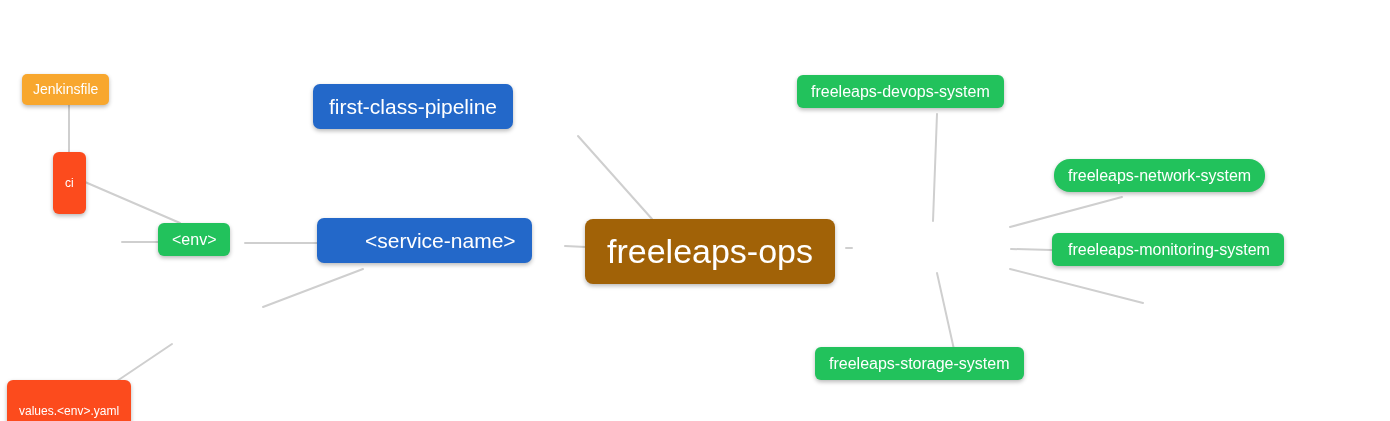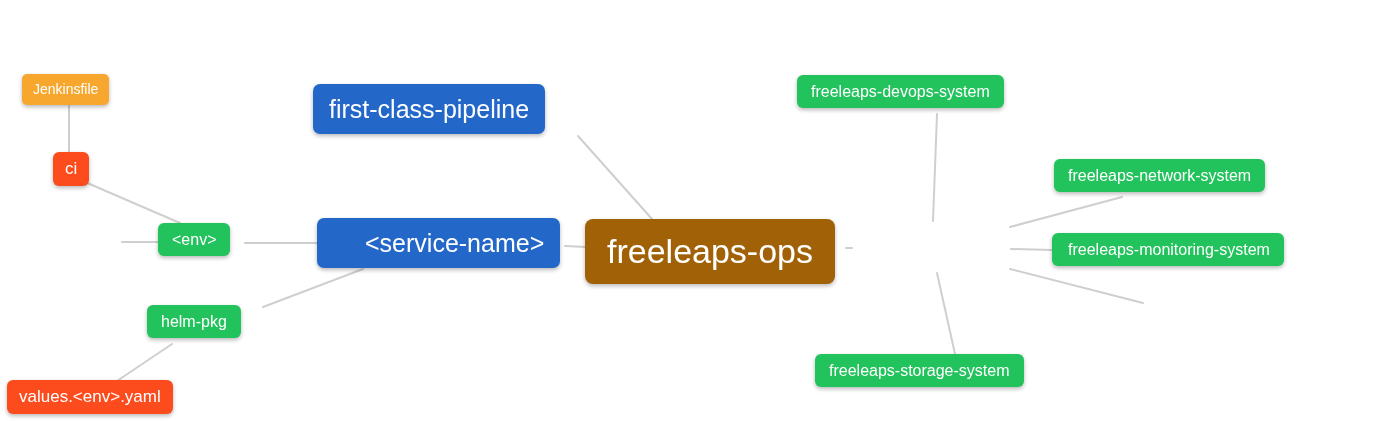--- a/index.html
+++ b/index.html
@@ -39,56 +39,56 @@
     box-sizing: border-box;
   }
   .root {
     background: #a16207;
     font-size: 34px;
     padding: 12px 22px;
     border-radius: 8px;
   }
   .branch {
     background: #2368c9;
-    font-size: 25px;
+    font-size: 21px;
     padding: 10px 16px;
     border-radius: 7px;
   }
   .green {
     background: #22c25c;
     font-size: 16px;
     padding: 7px 14px;
   }
   .red {
     background: #fc4b1d;
-    font-size: 17px;
-    padding: 7px 12px;
+    font-size: 12px;
+    padding: 24px 12px;
   }
   .orange {
     background: #f8a72e;
     font-size: 14px;
     padding: 7px 11px;
     border-radius: 5px;
   }
   
   #n-jenkinsfile        { left: 22px;   top: 27px;  }
   #n-ci                 { left: 53px;   top: 105px; }
   #n-argo-app           { left: 32px;   top: 175px; }
   #n-env                { left: 158px;  top: 176px; }
   #n-helm-pkg           { left: 147px;  top: 258px; }
   #n-values-yaml        { left: 7px;    top: 333px; }
   #n-first-class-pipeline { left: 313px; top: 37px; }
   #n-service-name       { left: 317px;  top: 171px; padding-left: 48px; }
   #n-freeleaps-ops      { left: 585px;  top: 172px; }
   #n-manifests          { left: 851px;  top: 173px; }
   #n-devops-system      { left: 797px;  top: 28px;  }
-  #n-network-system     { left: 1054px; top: 112px; }
+  #n-network-system     { left: 1054px; top: 112px; border-radius: 16px; }
   #n-monitoring-system  { left: 1052px; top: 186px; padding-left: 16px; }
   #n-controls-system    { left: 1062px; top: 255px; }
-  #n-storage-system     { left: 815px;  top: 307px; border-radius: 6px; }
+  #n-storage-system     { left: 815px;  top: 300px; border-radius: 6px; }
 </style>
 </head>
 <body>
 
 <div class="canvas">
 
   <svg class="edges" viewBox="0 0 1390 421" xmlns="http://www.w3.org/2000/svg">
     <line x1="69" y1="58" x2="69" y2="106"></line>
     <line x1="85" y1="135" x2="180" y2="176"></line>
     <line x1="122" y1="195" x2="158" y2="195"></line>
@@ -101,21 +101,20 @@
     <line x1="933" y1="174" x2="937" y2="67"></line>
     <line x1="1010" y1="180" x2="1122" y2="150"></line>
     <line x1="1011" y1="202" x2="1052" y2="203"></line>
     <line x1="1010" y1="222" x2="1143" y2="256"></line>
     <line x1="937" y1="226" x2="955" y2="307"></line>
   </svg>
 
   <div class="node orange" id="n-jenkinsfile">Jenkinsfile</div>
   <div class="node red" id="n-ci">ci</div>
   <div class="node green" id="n-env">&lt;env&gt;</div>
-  <div class="node green" id="n-helm-pkg">helm-pkg</div>
   <div class="node red" id="n-values-yaml">values.&lt;env&gt;.yaml</div>
   <div class="node branch" id="n-first-class-pipeline">first-class-pipeline</div>
   <div class="node branch" id="n-service-name">&lt;service-name&gt;</div>
   <div class="node root" id="n-freeleaps-ops">freeleaps-ops</div>
   <div class="node green" id="n-devops-system">freeleaps-devops-system</div>
   <div class="node green" id="n-network-system">freeleaps-network-system</div>
   <div class="node green" id="n-monitoring-system">freeleaps-monitoring-system</div>
   <div class="node green" id="n-storage-system">freeleaps-storage-system</div>
 
 </div>

